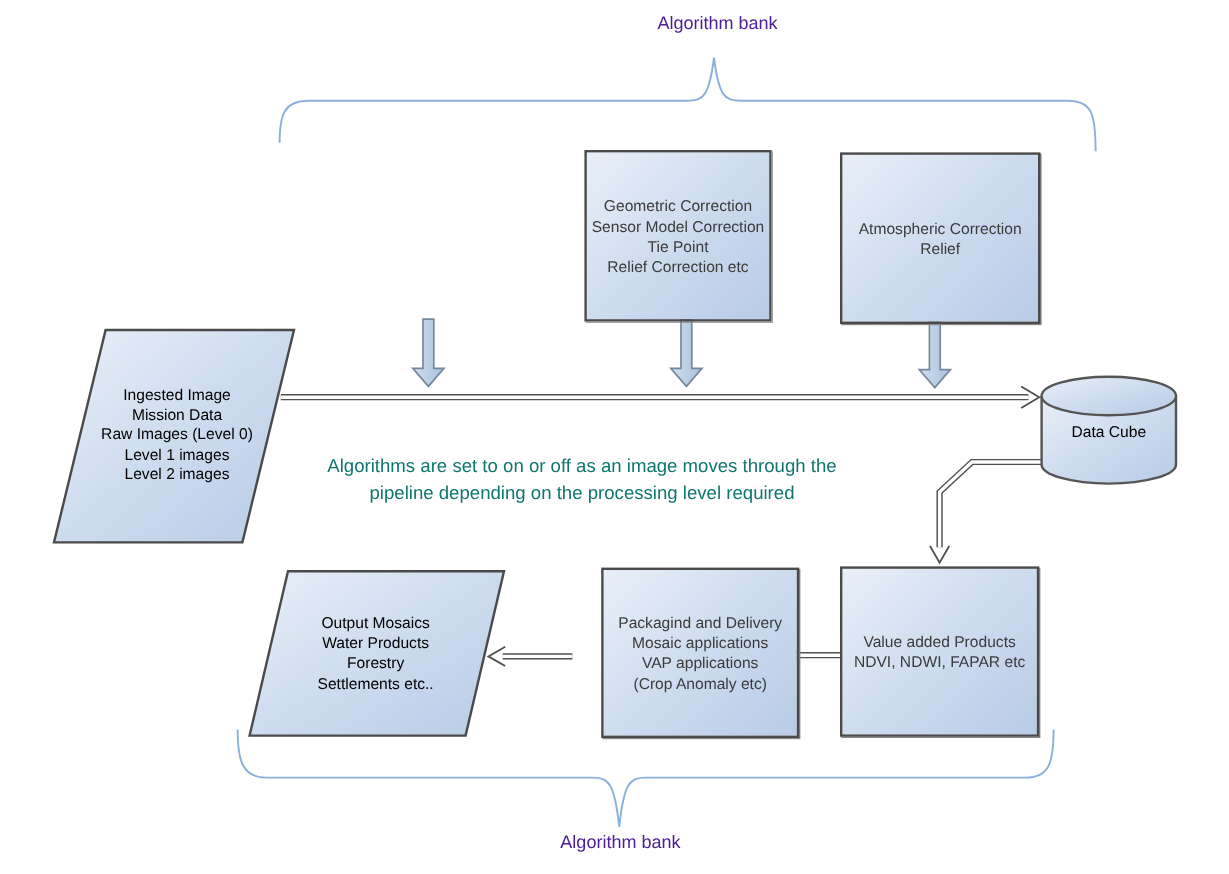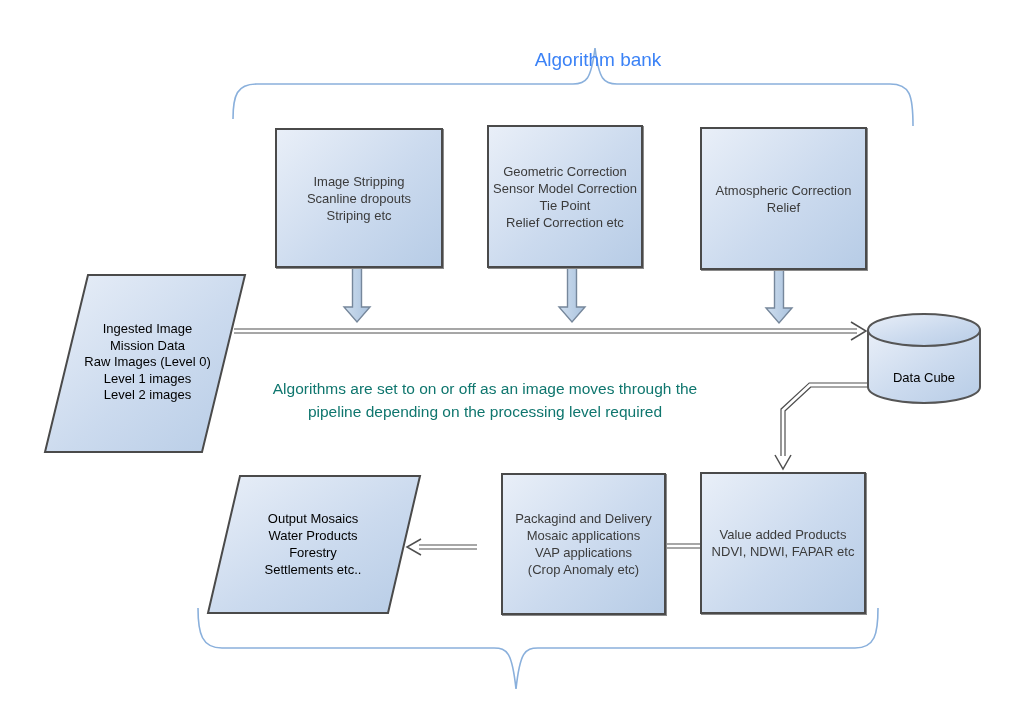--- a/index.html
+++ b/index.html
@@ -14,21 +14,21 @@
     background:linear-gradient(135deg,#e9eff8 0%,#cbdaee 55%,#b7cce6 100%);
     display:flex;align-items:center;justify-content:center;
     text-align:center;white-space:pre-line;
     font-size:13px;line-height:17px;color:#3b3b3b;
     box-shadow:1px 1px 0 #8a8a8a;
   }
   .txt{
     position:absolute;text-align:center;white-space:pre-line;
     font-size:13px;line-height:16.5px;color:#000000;
   }
-  .label{font-size:19px;line-height:18px;color:#3b82f6;margin-top:40px;}
+  .label{font-size:15px;line-height:18px;color:#4c1d95;}
   .caption{font-size:15.5px;line-height:23px;color:#0f766e;}
 </style>
 </head>
 <body>
 
 <div class="stage">
 
   <svg width="1024" height="728" viewBox="0 0 1024 728">
     <defs>
       <linearGradient id="gradNode" x1="0%" y1="0%" x2="100%" y2="100%">
@@ -78,23 +78,20 @@
     </g>
 
     <g fill="none" stroke-width="1.5">
       <path d="M 851 322 L 866 331 L 851 340" stroke="#4f4f4f"></path>
       <path d="M 775 455 L 783 469 L 791 455" stroke="#4f4f4f"></path>
       <path d="M 659 538 L 645 546 L 659 554" stroke="#4f4f4f"></path>
       <path d="M 421 539 L 407 547 L 421 555" stroke="#4f4f4f"></path>
     </g>
   </svg>
 
-  <div class="node-box" style="left:275px;top:128px;width:168px;height:140px;">Image Stripping
-Scanline dropouts
-Striping etc</div>
 
   <div class="node-box" style="left:487px;top:125px;width:156px;height:143px;">Geometric Correction
 Sensor Model Correction
 Tie Point
 Relief Correction etc</div>
 
   <div class="node-box" style="left:700px;top:127px;width:167px;height:143px;">Atmospheric Correction
 Relief</div>
 
   <div class="node-box" style="left:700px;top:472px;width:166px;height:142px;">Value added Products
@@ -109,21 +106,21 @@
 
   <div class="txt" style="left:55px;top:321px;width:185px;">Ingested Image
 Mission Data
 Raw Images (Level 0)
 Level 1 images
 Level 2 images</div>
 
   <div class="txt caption" style="left:225px;top:377px;width:520px;">Algorithms are set to on or off as an image moves through the
 pipeline depending on the processing level required</div>
 
-  <div class="txt" style="left:874px;top:352px;width:100px;margin-top:18px;">Data Cube</div>
+  <div class="txt" style="left:874px;top:352px;width:100px;">Data Cube</div>
 
   <div class="txt" style="left:228px;top:510px;width:170px;line-height:17px;">Output Mosaics
 Water Products
 Forestry
 Settlements etc..</div>
 
   <div class="txt label" style="left:447px;top:694px;width:140px;">Algorithm bank</div>
 
 </div>
 

